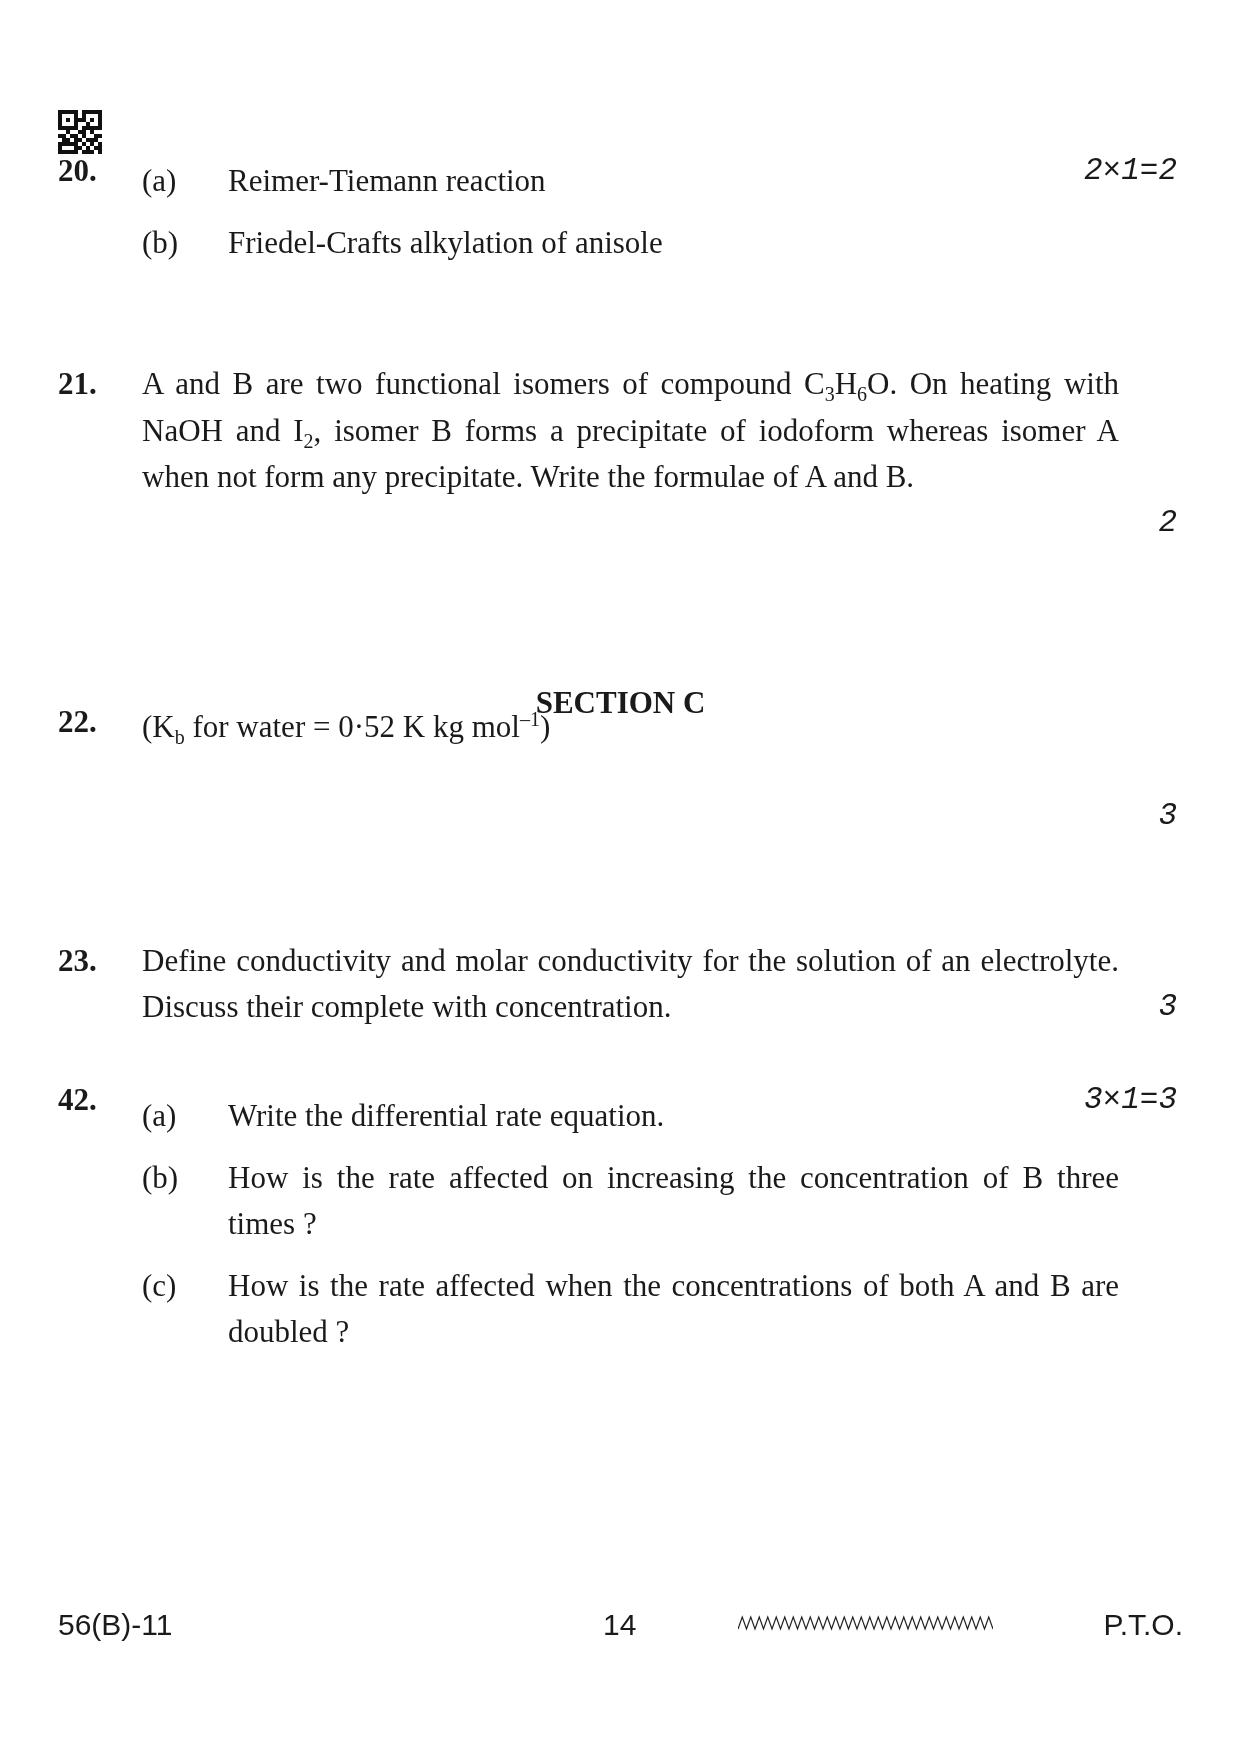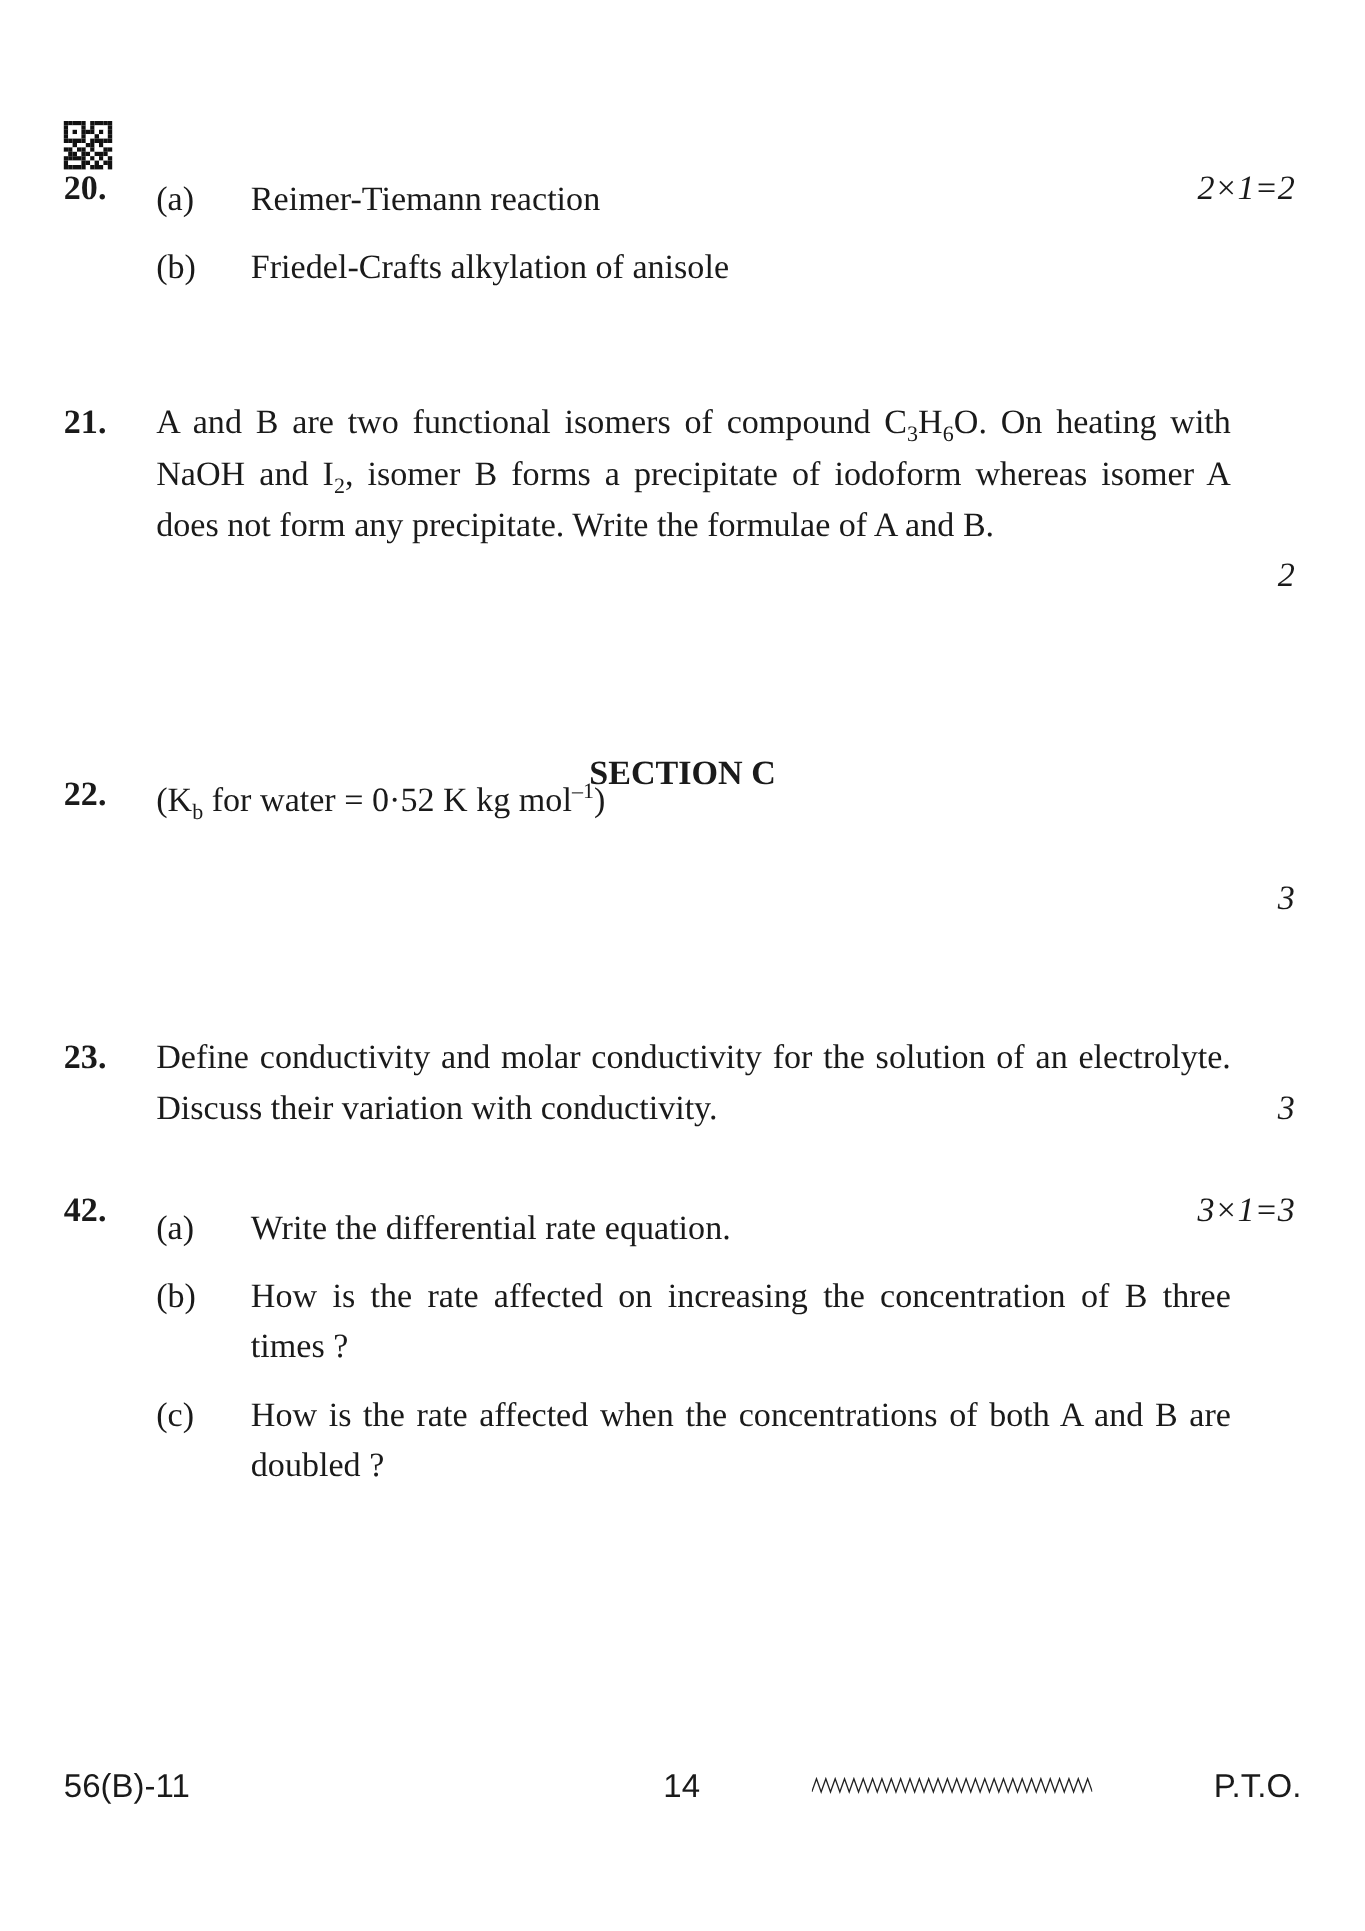--- a/index.html
+++ b/index.html
@@ -14,21 +14,21 @@
     }
     .qr span { width: 4px; height: 4px; }
     .q {
       position: absolute; left: 58px; right: 64px;
       font-size: 31px; line-height: 52px;
       font-family: "Liberation Serif", serif;
     }
     .qnum { position: absolute; left: 0; top: 0; font-weight: bold; }
     .qbody { margin-left: 84px; margin-right: 58px; text-align: justify; }
     .marks {
-      position: absolute; right: 0; font-style: italic;
+      position: absolute; right: 0; font-style: italic; font-family: Liberation Mono, monospace;
     }
     .sub { position: relative; margin-left: 84px; margin-right: 58px; }
     .sub .lbl { position: absolute; left: 0; top: 0; }
     .sub .txt { margin-left: 86px; text-align: justify; }
     sub, sup { font-size: 20px; line-height: 0; }
     .section {
       position: absolute; left: 0; width: 1241px; top: 685px; text-align: center;
       font-weight: bold; font-size: 31px; font-family: "Liberation Serif", serif;
     }
     .footer {
@@ -175,35 +175,35 @@
     <div class="txt">Reimer-Tiemann reaction</div>
   </div>
   <div class="sub" style="margin-top:10px;">
     <span class="lbl">(b)</span>
     <div class="txt">Friedel-Crafts alkylation of anisole</div>
   </div>
 </div>
 
 <div class="q" style="top:361px; line-height:46.5px;">
   <span class="qnum">21.</span>
-  <div class="qbody"><span>A and B are two functional isomers of compound C</span><sub>3</sub><span>H</span><sub>6</sub><span>O. On heating with NaOH and I</span><sub>2</sub><span>, isomer B forms a precipitate of iodoform whereas isomer A does not form any precipitate. Write the formulae of A and B.</span></div>
+  <div class="qbody"><span>A and B are two functional isomers of compound C</span><sub>3</sub><span>H</span><sub>6</sub><span>O. On heating with NaOH and I</span><sub>2</sub><span>, isomer B forms a precipitate of iodoform whereas isomer A when not form any precipitate. Write the formulae of A and B.</span></div>
   <span class="marks" style="top:139px;">2</span>
 </div>
 
 <div class="section">SECTION C</div>
 
 <div class="q" style="top:698px; line-height:47px;">
   <span class="qnum">22.</span>
   <div class="qbody" style="margin-top:5px;"><span>(K</span><sub>b</sub><span> for water = 0·52 K kg mol</span><sup>–1</sup><span>)</span></div>
   <span class="marks" style="top:94px;">3</span>
 </div>
 
 <div class="q" style="top:938px; line-height:46px;">
   <span class="qnum">23.</span>
-  <div class="qbody">Define conductivity and molar conductivity for the solution of an electrolyte. Discuss their variation with conductivity.</div>
+  <div class="qbody">Define conductivity and molar conductivity for the solution of an electrolyte. Discuss their complete with concentration.</div>
   <span class="marks" style="top:46px;">3</span>
 </div>
 
 <div class="q" style="top:1077px; line-height:46px;">
   <span class="qnum">42.</span>
   <span class="marks" style="top:0;">3×1=3</span>
   <div class="sub" style="margin-top:16px;">
     <span class="lbl">(a)</span>
     <div class="txt">Write the differential rate equation.</div>
   </div>

